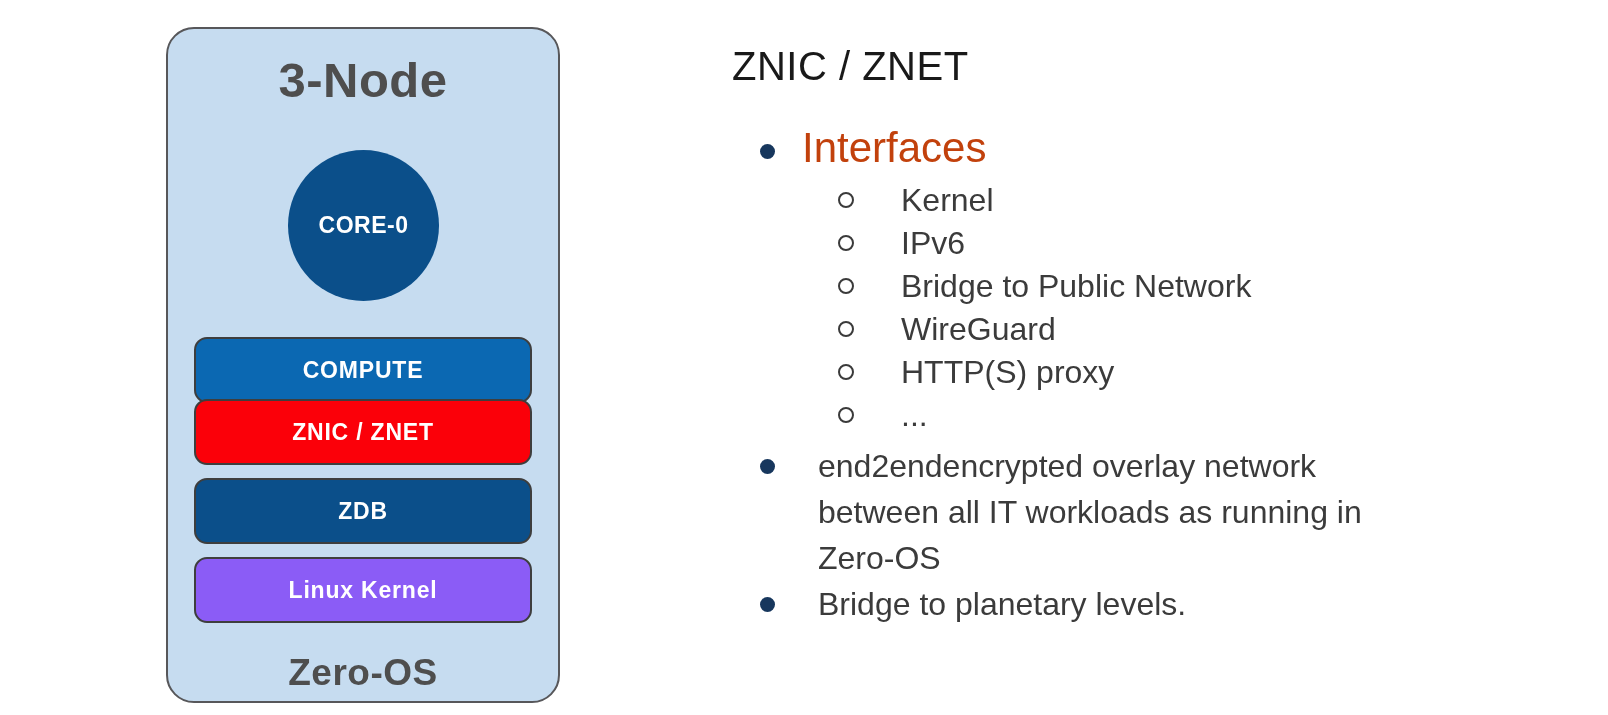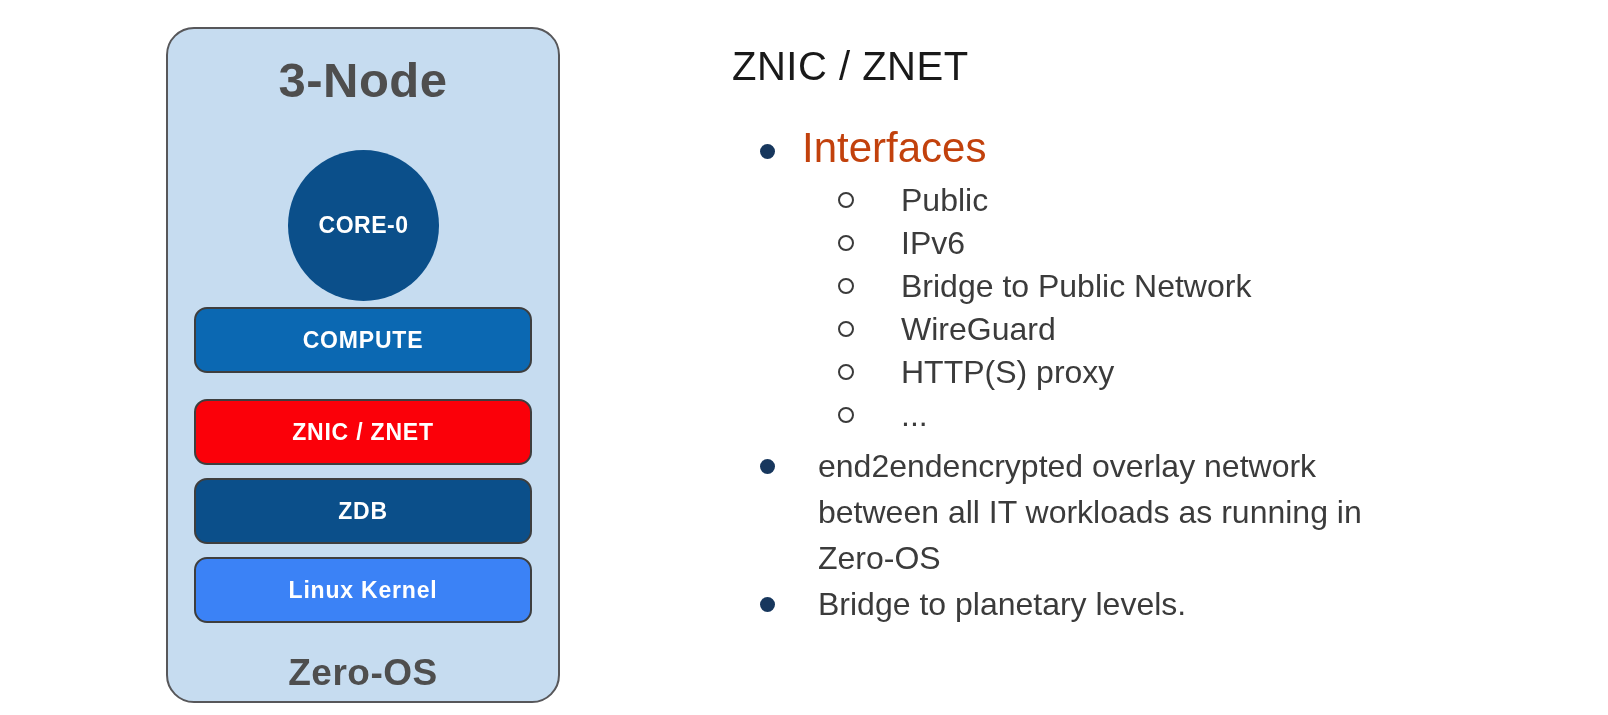--- a/index.html
+++ b/index.html
@@ -40,24 +40,24 @@
   .layer {
     position: absolute; left: 50%; transform: translateX(-50%);
     width: 338px; height: 66px;
     border: 2px solid #3E3E3E; border-radius: 13px;
     box-sizing: border-box;
     display: flex; align-items: center; justify-content: center;
   }
   .layer span {
     color: #ffffff; font-weight: 700; font-size: 23px; letter-spacing: 0.8px;
   }
-  .layer-compute { top: 278px; background: #0B68B2; text-align: center; }
+  .layer-compute { top: 308px; background: #0B68B2; text-align: center; }
   .layer-znic    { top: 370px; background: #FB0009; }
   .layer-zdb     { top: 449px; background: #0B4F8A; }
-  .layer-kernel  { top: 528px; background: #3b82f6; }
+  .layer-kernel  { top: 528px; background: #8b5cf6; }
   .diagram-footer {
     position: absolute; top: 622px; left: 0; width: 100%;
     text-align: center;
     font-size: 37px; line-height: 44px; font-weight: 700;
     color: #4E4E4E; letter-spacing: 0.5px;
   }
 
   
   .content { position: absolute; left: 732px; top: 40px; width: 800px; }
   .heading {
@@ -123,21 +123,21 @@
     <h1 class="heading">ZNIC / ZNET</h1>
 
     <div class="l1-row row-interfaces">
       <span class="l1-dot"></span>
       <span class="l1-text-lg">Interfaces</span>
     </div>
 
     <div class="l2-list">
       <div class="l2-row">
         <span class="l2-ring"></span>
-        <span class="l2-text">Public</span>
+        <span class="l2-text">Kernel</span>
       </div>
       <div class="l2-row">
         <span class="l2-ring"></span>
         <span class="l2-text">IPv6</span>
       </div>
       <div class="l2-row">
         <span class="l2-ring"></span>
         <span class="l2-text">Bridge to Public Network</span>
       </div>
       <div class="l2-row">

